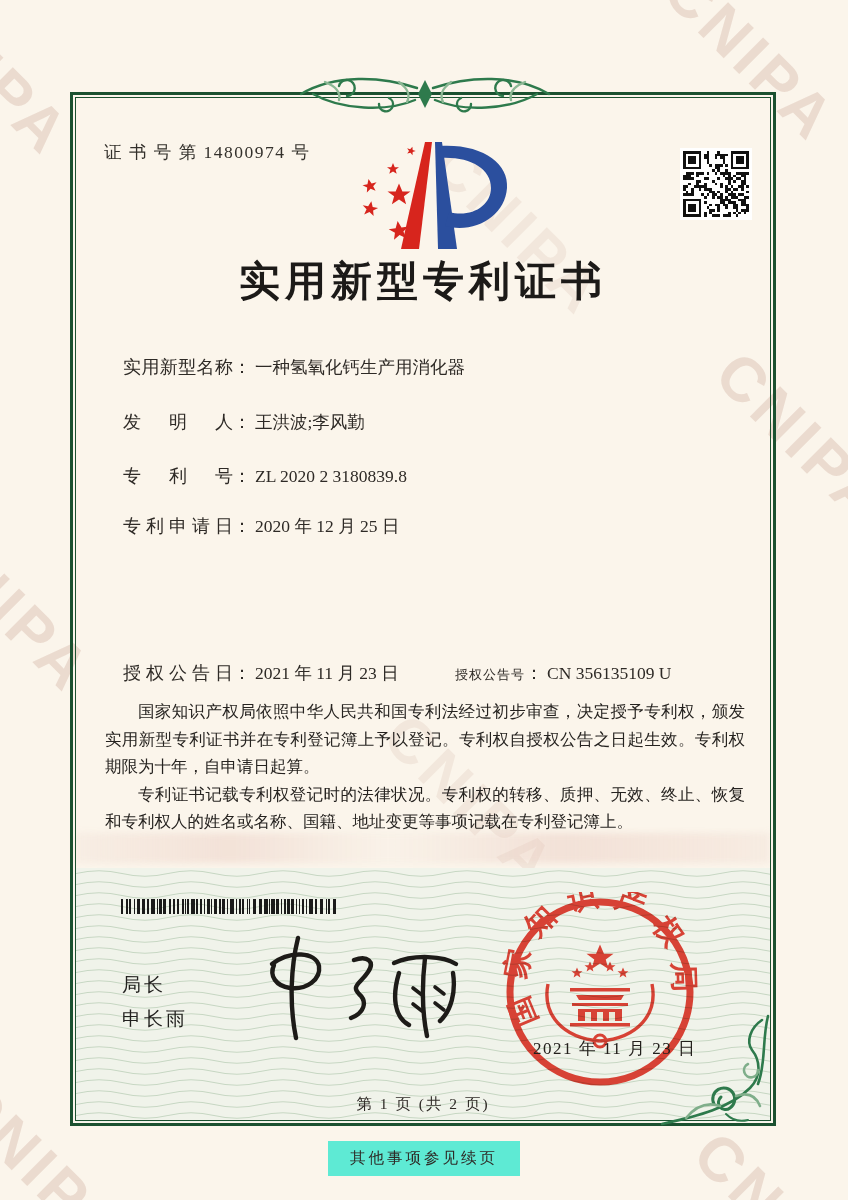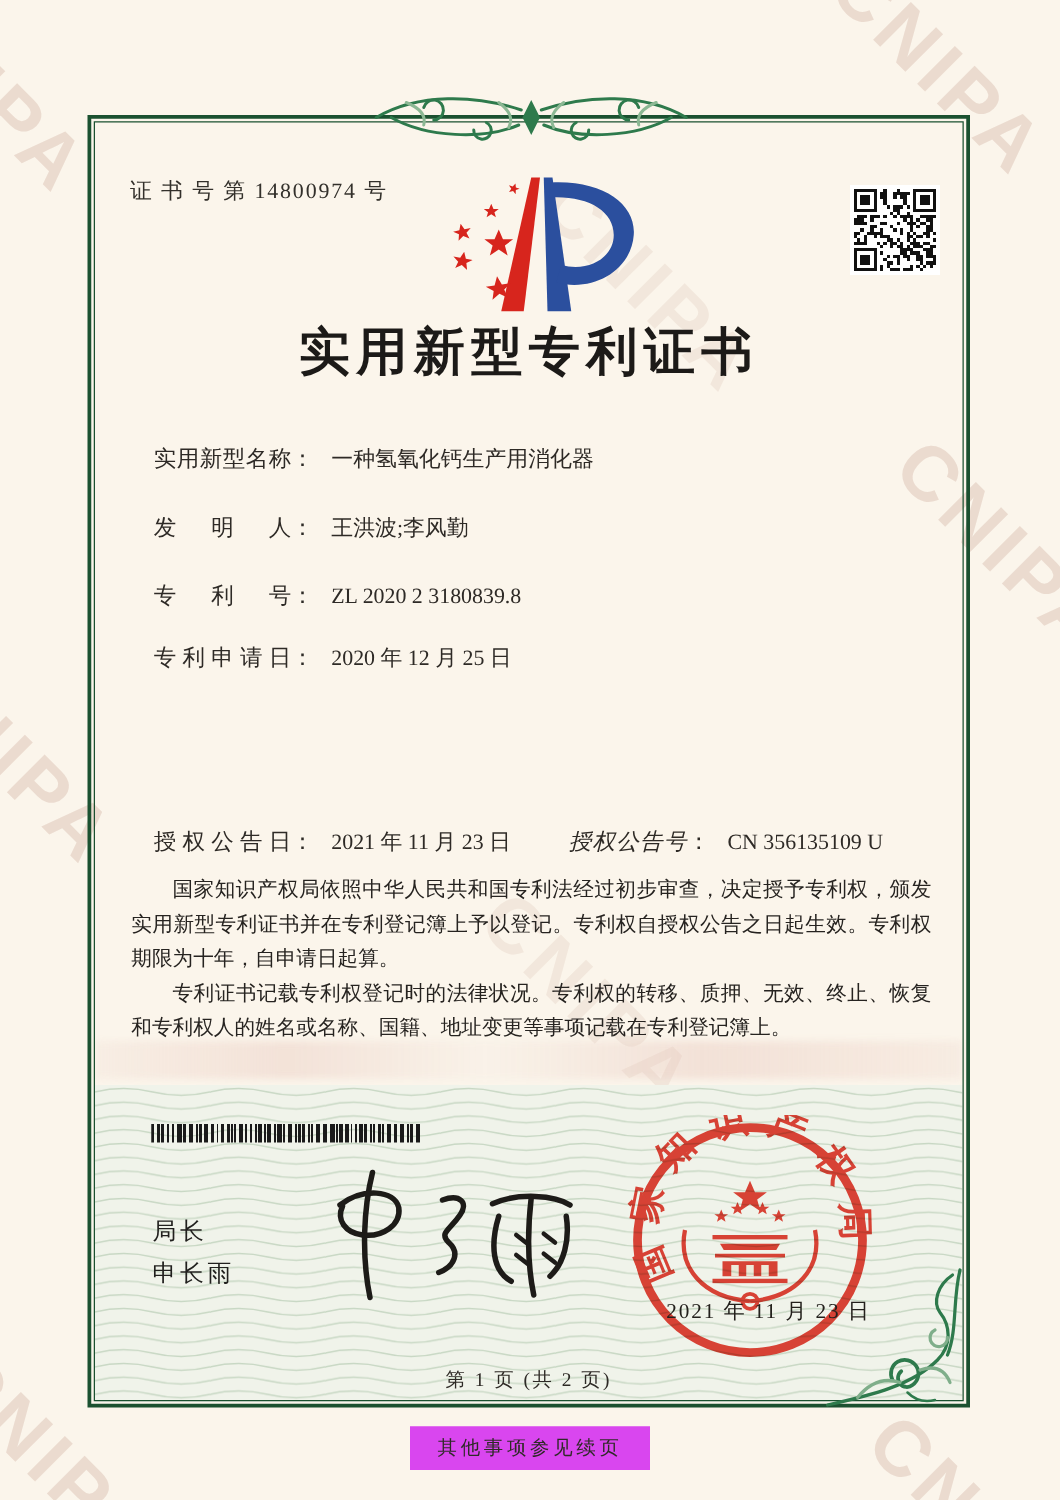--- a/index.html
+++ b/index.html
@@ -19,34 +19,34 @@
   .pinkband{position:absolute;left:76px;top:833px;width:694px;height:30px;
       background:linear-gradient(90deg,rgba(231,196,186,.14),rgba(231,196,186,.38) 22%,rgba(244,234,226,.25) 45%,rgba(231,196,186,.4) 70%,rgba(231,196,186,.18));
       filter:blur(3px);}
   .certno{position:absolute;left:104px;top:140px;font-size:17.5px;letter-spacing:1.5px;color:#33302b;white-space:pre;}
   .logo{position:absolute;left:337px;top:138px;}
   .qr{position:absolute;left:680px;top:148px;width:72px;height:72px;background:#fff;padding:3px;box-sizing:border-box;}
   .title{position:absolute;left:70px;top:254px;width:706px;text-align:center;
       font-size:41px;font-weight:700;letter-spacing:5px;color:#1c1a18;}
   .row{position:absolute;left:105px;width:640px;font-size:17.5px;color:#2e2a26;}
   .lbl{display:inline-block;width:110px;font-size:18px;text-align:justify;text-align-last:justify;vertical-align:bottom;margin-left:18px;}
-  .lbl2{font-size:18px;letter-spacing:1px;font-style:italic;}
+  .lbl2{font-size:13px;letter-spacing:1px;}
   .colon{font-size:18px;}
-  .val{white-space:pre;margin-left:14px;}
+  .val{white-space:pre;margin-left:4px;}
   .grp2{position:absolute;left:350px;top:0;}
   .body-text{position:absolute;left:105px;top:698px;width:640px;font-size:16.5px;line-height:27.5px;
       text-align:justify;color:#262320;}
   .body-text p{margin:0;text-indent:2em;}
   .barcode{position:absolute;left:121px;top:899px;width:216px;height:15px;}
   .official{position:absolute;left:122px;font-size:19px;font-family:"Liberation Sans","DejaVu Sans",sans-serif;color:#21201e;letter-spacing:3px;}
   .sig{position:absolute;left:256px;top:932px;}
   .seal{position:absolute;left:500px;top:892px;mix-blend-mode:multiply;}
   .seal-date{position:absolute;left:533px;top:1037px;font-size:17px;letter-spacing:1.5px;color:#23201c;white-space:pre;z-index:6;}
   .pagenum{position:absolute;left:70px;top:1094px;width:706px;text-align:center;font-size:15.5px;letter-spacing:2px;color:#2e2a26;}
-  .contnote{position:absolute;left:50%;transform:translateX(-50%);top:1141px;background:#d946ef;
+  .contnote{position:absolute;left:50%;transform:translateX(-50%);top:1141px;background:#5eead4;
       padding:7px 22px;font-size:15.5px;letter-spacing:3px;color:#2e2a26;}
   .flourish-top{position:absolute;left:295px;top:70px;}
   .flourish-corner{position:absolute;left:656px;top:1008px;}
   svg{display:block;}
 </style>
 </head>
 <body>
 
 <div class="page">
 

